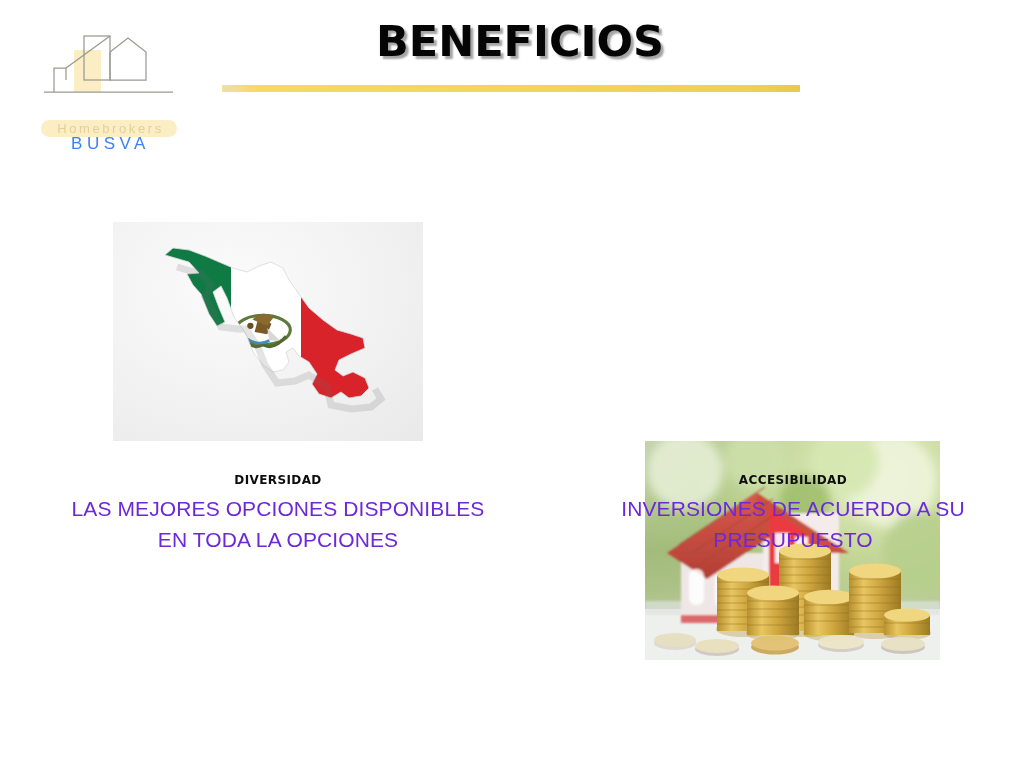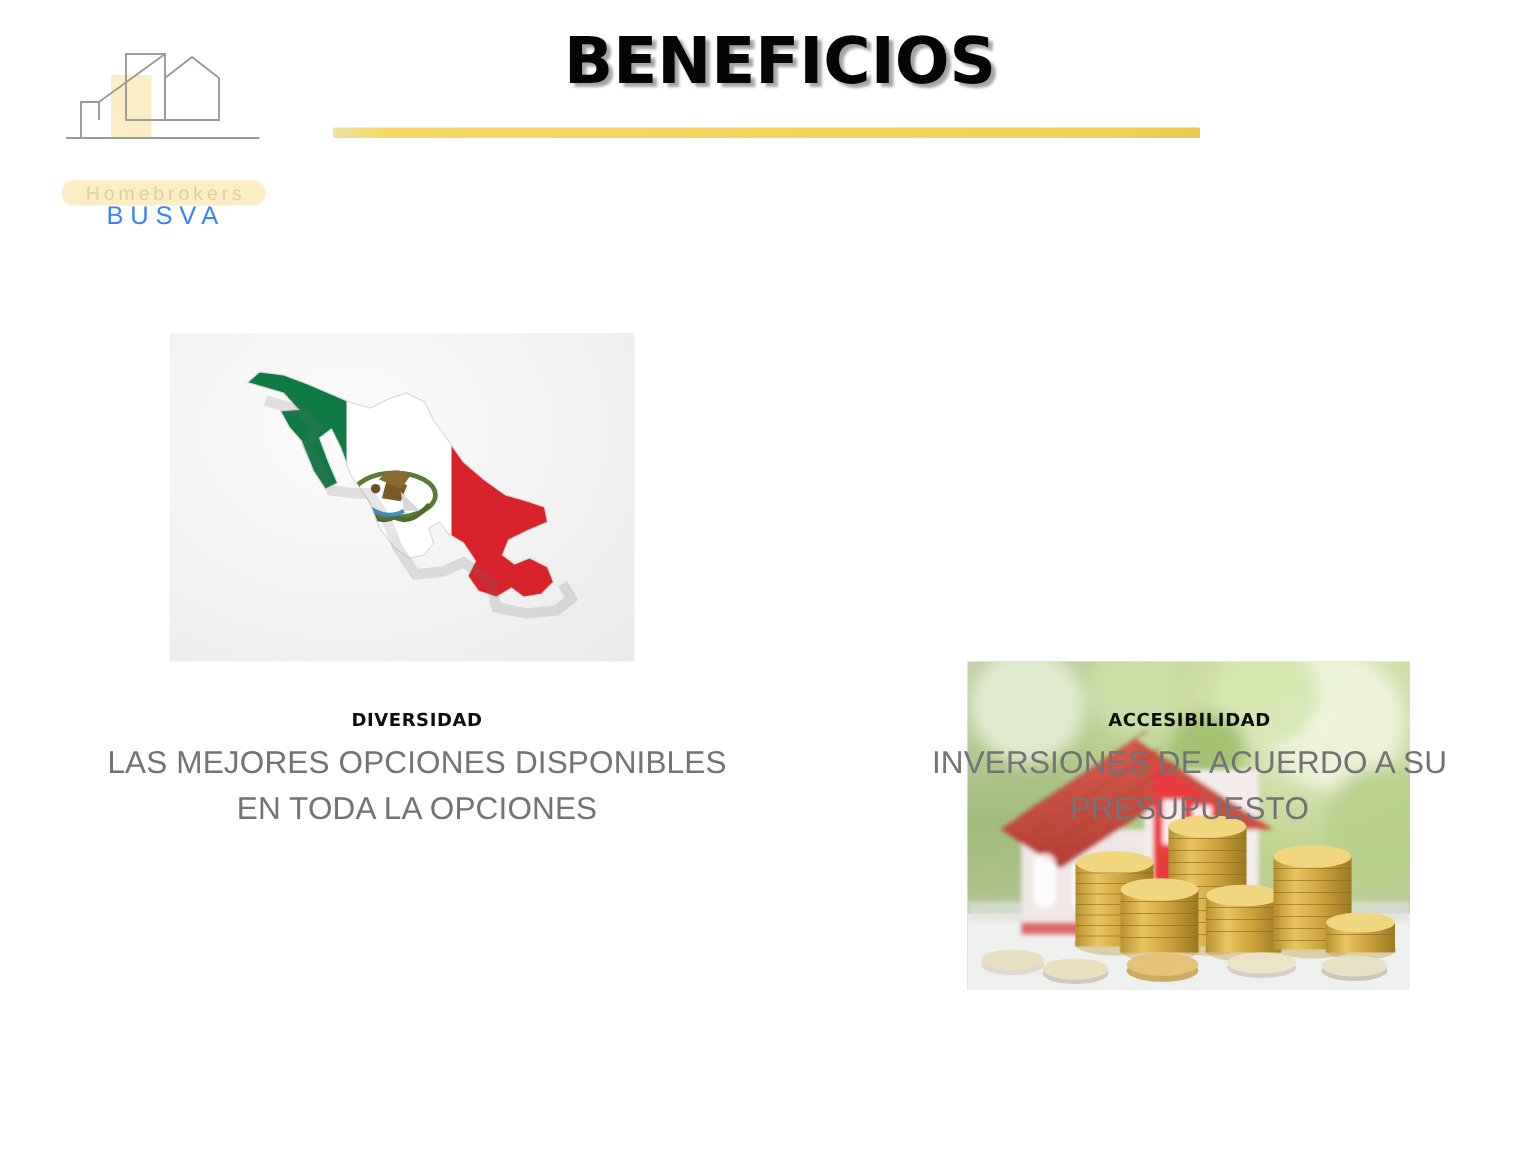--- a/index.html
+++ b/index.html
@@ -141,21 +141,21 @@
     font-size: 12px;
     letter-spacing: 0.4px;
     margin-bottom: 6px;
   }
   .caption-body {
     font-family: "Liberation Sans", sans-serif;
     font-weight: 400;
     font-size: 21px;
     line-height: 31px;
     letter-spacing: 0.1px;
-    color: #737373;
+    color: #6d28d9;
   }
   .caption-left  { left: 18px;  top: 473px; width: 520px; }
   .caption-right { left: 560px; top: 473px; width: 466px; }
 </style>
 </head>
 <body>
 
 <div class="slide">
 
   <div class="logo">

